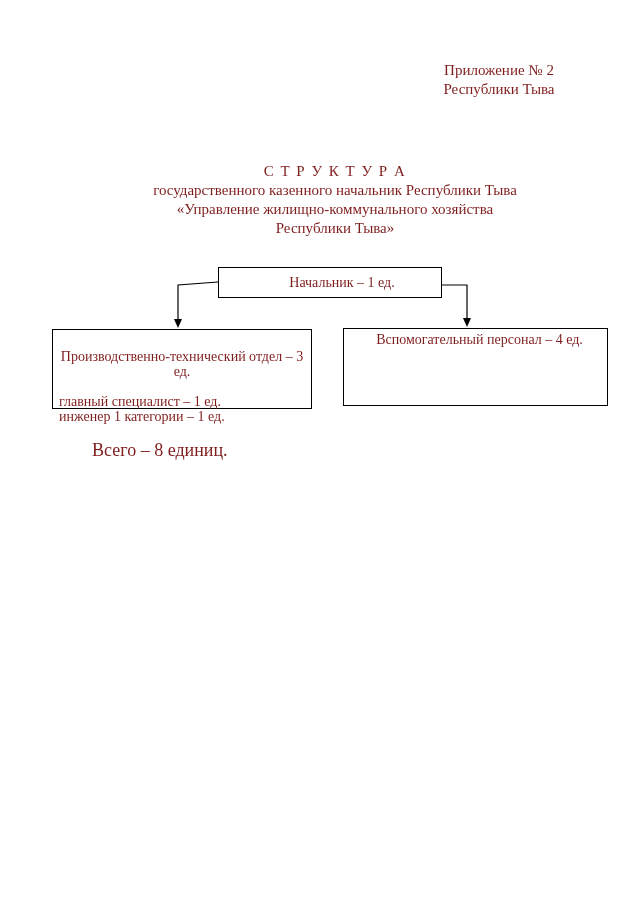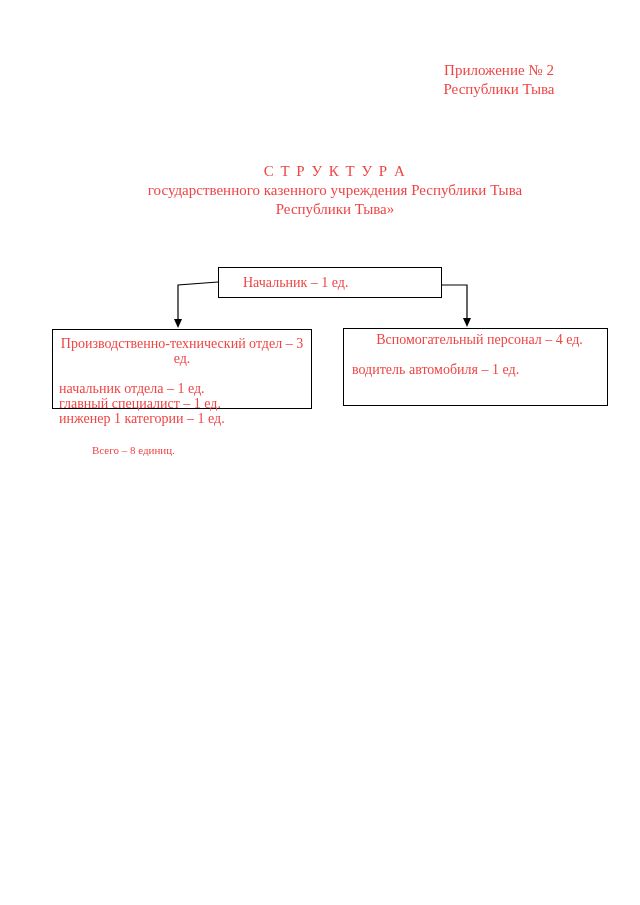--- a/index.html
+++ b/index.html
@@ -2,21 +2,21 @@
 <html><head>
 <meta charset="utf-8">
 <style>
   * { margin: 0; padding: 0; box-sizing: border-box; }
   html, body { background: #ffffff; }
   .page {
     position: relative;
     width: 640px;
     height: 905px;
     background: #ffffff;
-    color: #ef4444;
+    color: #7f1d1d;
     font-family: "Liberation Serif", "DejaVu Serif", serif;
     overflow: hidden;
   }
   .appendix {
     position: absolute;
     top: 61px;
     right: 20px;
     width: 242px;
     text-align: center;
     font-size: 15px;
@@ -42,28 +42,29 @@
     line-height: 15px;
     background: #ffffff;
   }
   .box-root {
     left: 218px;
     top: 267px;
     width: 224px;
     height: 31px;
     display: flex;
     align-items: center;
+    justify-content: center;
     padding-left: 24px;
   }
   .box-left {
     left: 52px;
     top: 329px;
     width: 260px;
     height: 80px;
-    padding: 6px 6px 0 6px;
+    padding: 19px 6px 0 6px;
   }
   .box-right {
     left: 343px;
     top: 328px;
     width: 265px;
     height: 78px;
     padding: 3px 0 0 8px;
   }
   .box-header { text-align: center; }
   .box-blank { height: 15px; }
@@ -71,37 +72,38 @@
     position: absolute;
     left: 0; top: 0;
     width: 640px;
     height: 905px;
     pointer-events: none;
   }
   .total-line {
     position: absolute;
     left: 92px;
     top: 442px;
-    font-size: 11px;
+    font-size: 18px;
     line-height: 16px;
   }
 </style>
 </head>
 <body>
 
 <div class="page">
 
   <div class="appendix">
     <div>Приложение № 2</div>
     <div>Республики Тыва</div>
   </div>
 
   <div class="title-block">
     <div class="title-heading">С Т Р У К Т У Р А</div>
-    <div>государственного казенного учреждения Республики Тыва</div>
+    <div>государственного казенного начальник Республики Тыва</div>
+    <div>«Управление жилищно-коммунального хозяйства</div>
     <div>Республики Тыва»</div>
   </div>
 
   <svg class="connectors" viewBox="0 0 640 905" xmlns="http://www.w3.org/2000/svg">
     <g stroke="#000000" fill="none" stroke-width="1.2">
       <polyline points="218,282 178,285 178,320"></polyline>
       <polyline points="442,285 467,285 467,319"></polyline>
     </g>
     <g fill="#000000" stroke="none">
       <polygon points="174,319 182,319 178,328"></polygon>
@@ -109,26 +111,24 @@
     </g>
   </svg>
 
   <div class="org-box box-root">
     <span>Начальник – 1 ед.</span>
   </div>
 
   <div class="org-box box-left">
     <div class="box-header">Производственно-технический отдел – 3 ед.</div>
     <div class="box-blank"></div>
-    <div>начальник отдела – 1 ед.</div>
     <div>главный специалист – 1 ед.</div>
     <div>инженер 1 категории – 1 ед.</div>
   </div>
 
   <div class="org-box box-right">
     <div class="box-header">Вспомогательный персонал – 4 ед.</div>
     <div class="box-blank"></div>
-    <div>водитель автомобиля – 1 ед.</div>
   </div>
 
   <div class="total-line">Всего – 8 единиц.</div>
 
 </div>
 
 </body></html>

